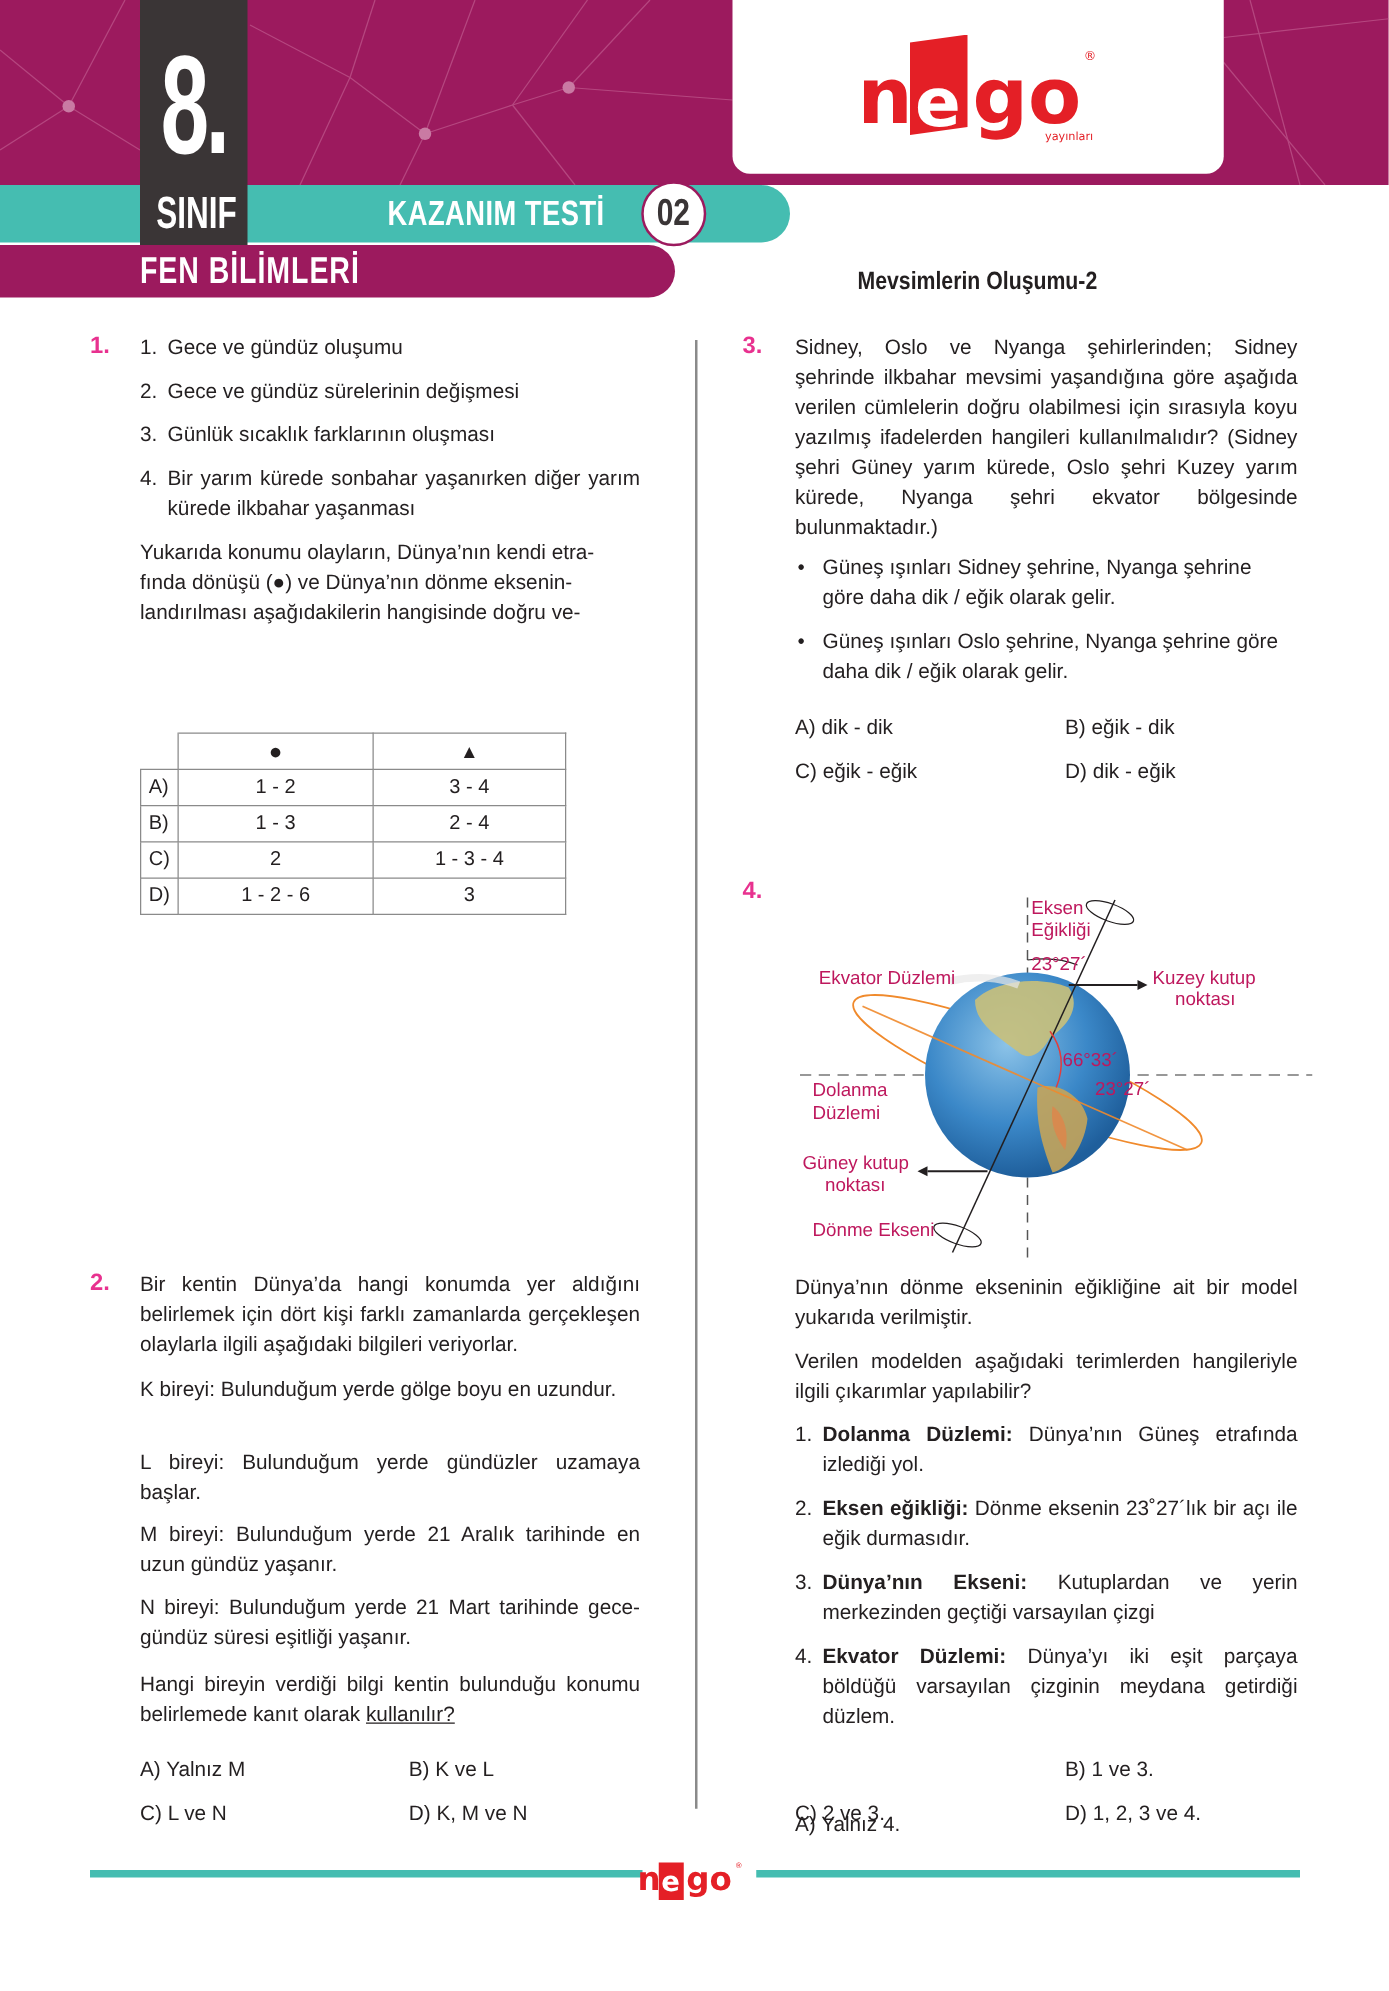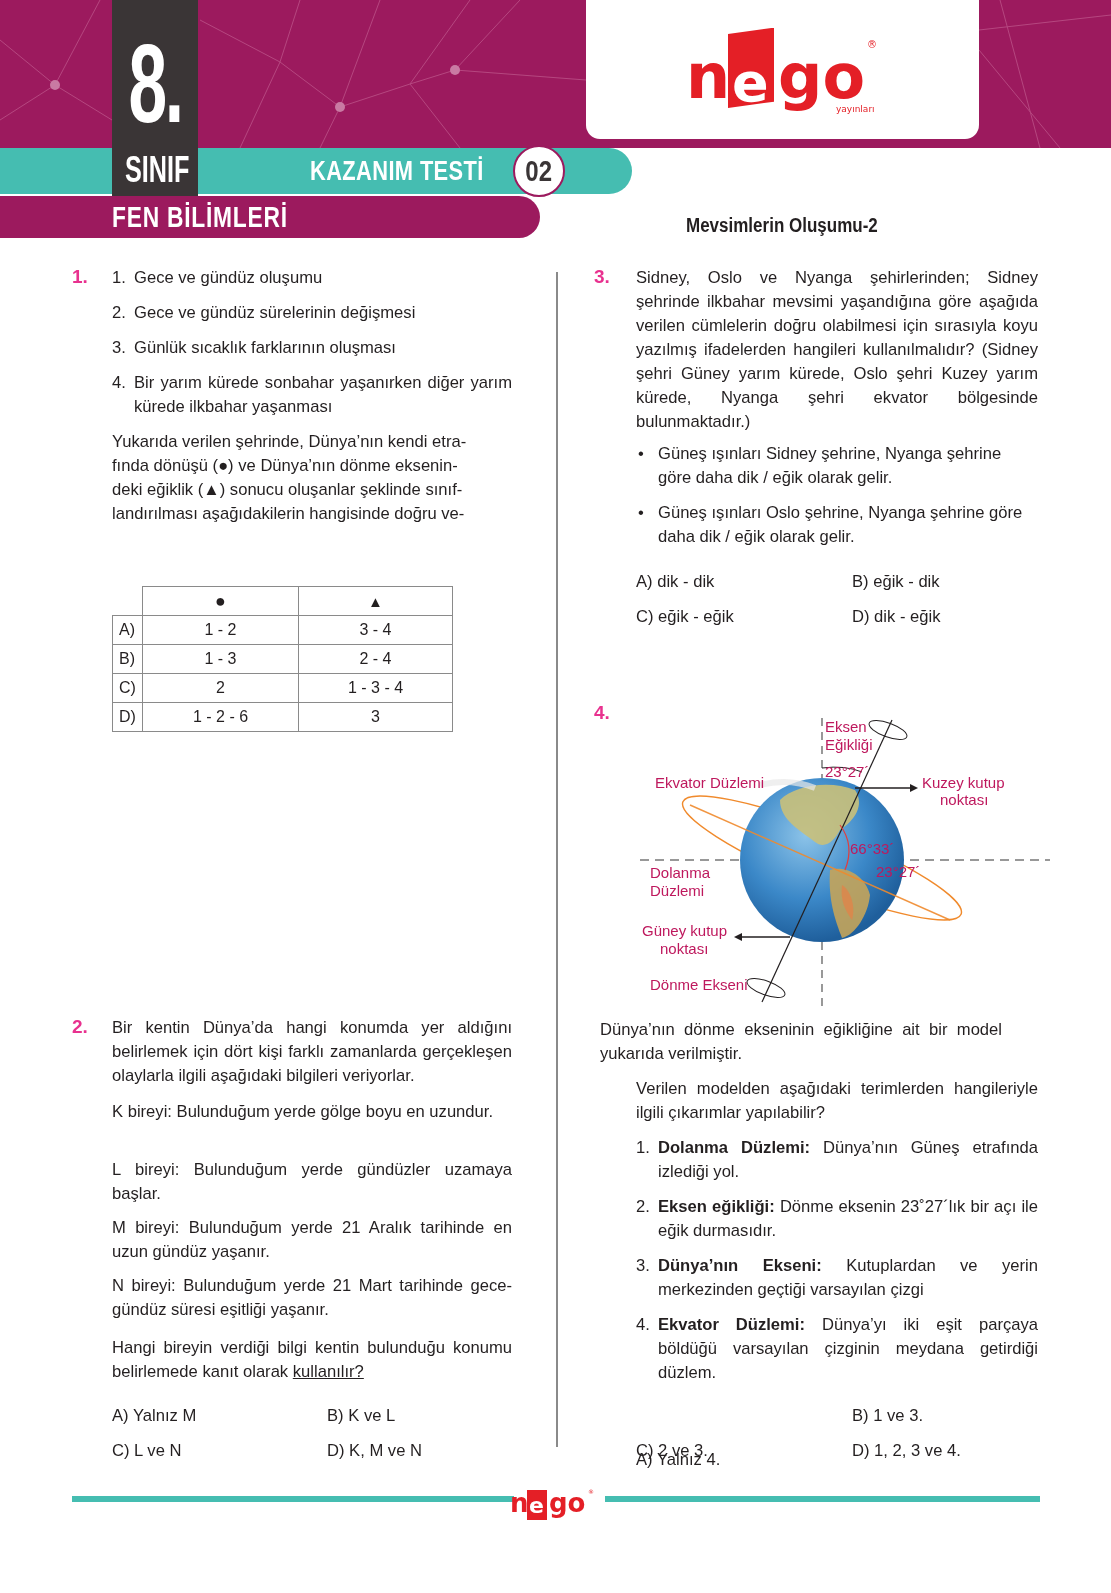--- a/index.html
+++ b/index.html
@@ -127,23 +127,22 @@
 </div>
 <div class="item" style="left:112px; top:336px; width:400px;">
   <span class="n">3.</span>
   <span class="t">Günlük sıcaklık farklarının oluşması</span>
 </div>
 <div class="item just" style="left:112px; top:371px; width:400px;">
   <span class="n">4.</span>
   <span class="t">Bir yarım kürede sonbahar yaşanırken diğer yarım kürede ilkbahar yaşanması</span>
 </div>
 <div class="text bold" style="left:112px; top:430px; width:400px;">
-  <div>Yukarıda verilen şehrinde, Dünya’nın kendi etra-</div>
+  <div>Yukarıda konumu olayların, Dünya’nın kendi etra-</div>
   <div>fında dönüşü (●) ve Dünya’nın dönme eksenin-</div>
-  <div>deki eğiklik (▲) sonucu oluşanlar şeklinde sınıf-</div>
   <div>landırılması aşağıdakilerin hangisinde doğru ve-</div>
 </div>
 
 <table class="q1-table">
   <tbody>
       <tr>
     <td class="lbl empty"></td>
     <td class="c1" style="font-size:18px;">●</td>
     <td class="c2" style="font-size:15px;">▲</td>
   </tr>
@@ -267,21 +266,21 @@
   <div class="dlabel" style="left:310px; top:81px;">noktası</div>
   <div class="dlabel" style="left:220px; top:130px;">66°33´</div>
   <div class="dlabel" style="left:246px; top:153px;">23°27´</div>
   <div class="dlabel" style="left:20px; top:154px;">Dolanma</div>
   <div class="dlabel" style="left:20px; top:172px;">Düzlemi</div>
   <div class="dlabel" style="left:12px; top:212px;">Güney kutup</div>
   <div class="dlabel" style="left:30px; top:230px;">noktası</div>
   <div class="dlabel" style="left:20px; top:266px;">Dönme Ekseni</div>
 </div>
 
-<div class="text just" style="left:600px; top:1018px; width:402px;">Dünya’nın dönme ekseninin eğikliğine ait bir model yukarıda verilmiştir.</div>
+<div class="text just" style="left:636px; top:1018px; width:402px;">Dünya’nın dönme ekseninin eğikliğine ait bir model yukarıda verilmiştir.</div>
 <div class="text bold just" style="left:636px; top:1077px; width:402px;">Verilen modelden aşağıdaki terimlerden hangileriyle ilgili çıkarımlar yapılabilir?</div>
 
 <div class="item just" style="left:636px; top:1136px; width:402px;">
   <span class="n">1.</span>
   <span class="t"><b>Dolanma Düzlemi:</b> <span>Dünya’nın Güneş etrafında izlediği yol.</span></span>
 </div>
 <div class="item just" style="left:636px; top:1195px; width:402px;">
   <span class="n">2.</span>
   <span class="t"><b>Eksen eğikliği:</b> <span>Dönme eksenin 23˚27´lık bir açı ile eğik durmasıdır.</span></span>
 </div>

